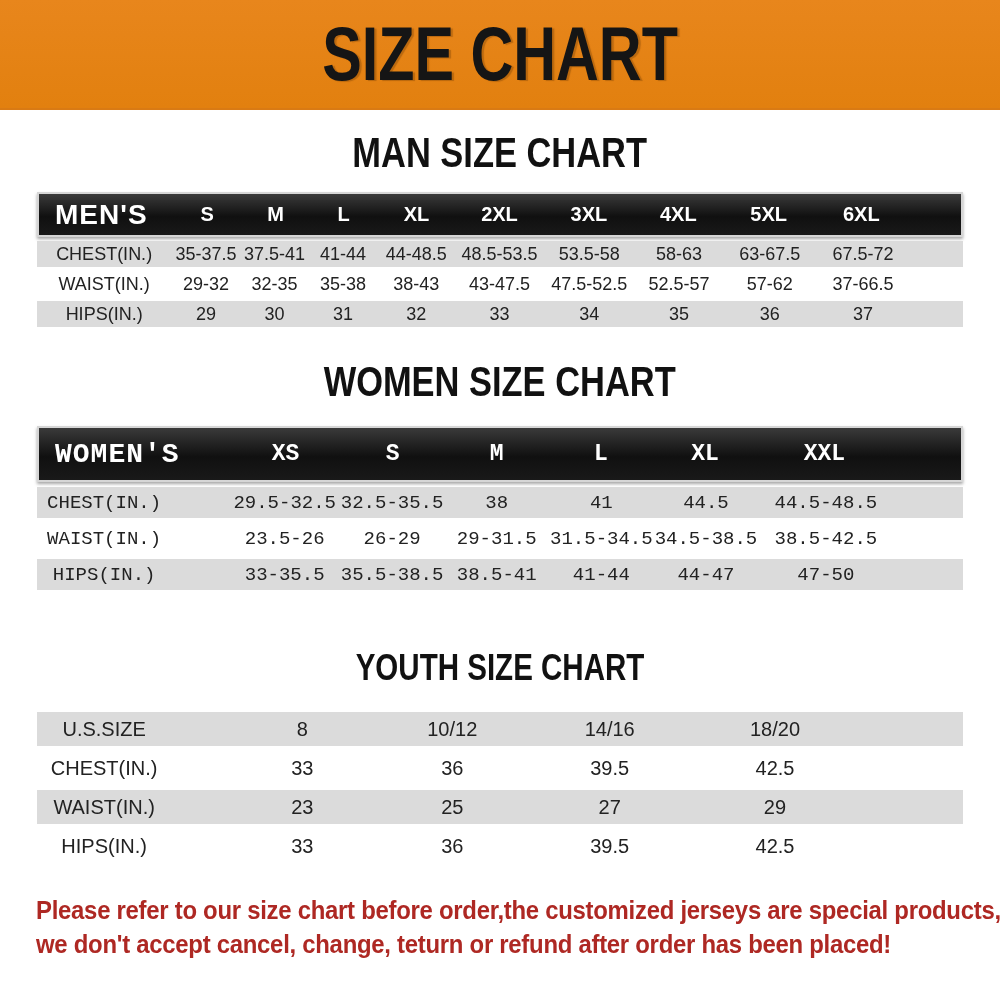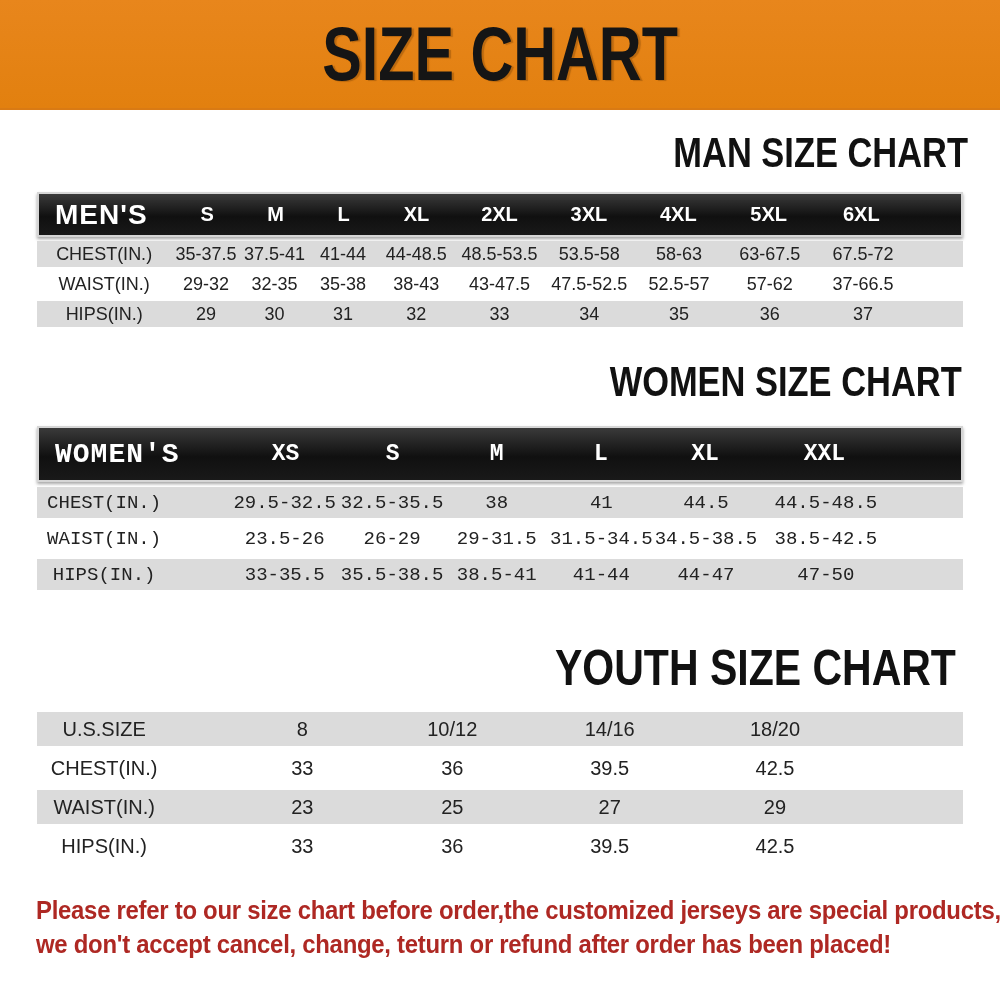--- a/index.html
+++ b/index.html
@@ -20,28 +20,28 @@
   .banner h1{
     margin:0;
     font-size:76px;line-height:90px;font-weight:bold;
     color:var(--banner_text,#151515);
     transform:scaleX(0.78);transform-origin:center;
     letter-spacing:0px;white-space:nowrap;
     text-shadow:3px 1px 1px rgba(90,45,0,0.30);
   }
   
   .section-title{
-    margin:0;text-align:right;font-weight:bold;
+    margin:13px;text-align:center;font-weight:bold;
     color:var(--title_text,#111111);
     white-space:nowrap;
   }
   .section-title span{display:inline-block;transform:scaleX(0.82);transform-origin:center;}
   #sec-man .section-title{margin-top:20px;font-size:42px;line-height:46px;}
   #sec-women .section-title{margin-top:33px;font-size:42px;line-height:44px;}
-  #sec-youth .section-title{margin-top:56px;font-size:50px;line-height:44px;}
+  #sec-youth .section-title{margin-top:56px;font-size:36px;line-height:44px;}
   
   .size-table{width:926px;margin-left:37px;}
   #sec-man  .size-table{margin-top:16px;}
   #sec-women .size-table{margin-top:22px;font-family:Liberation Mono, monospace;}
   #sec-youth .size-table{margin-top:22px;}
   .trow{display:flex;width:100%;box-sizing:border-box;}
   .thead{
     background:linear-gradient(180deg,#3a3a3a 0%,#101010 55%,#191919 100%);
     border:2px solid #d6d6d6;
     box-shadow:0 2px 3px rgba(0,0,0,0.35);

